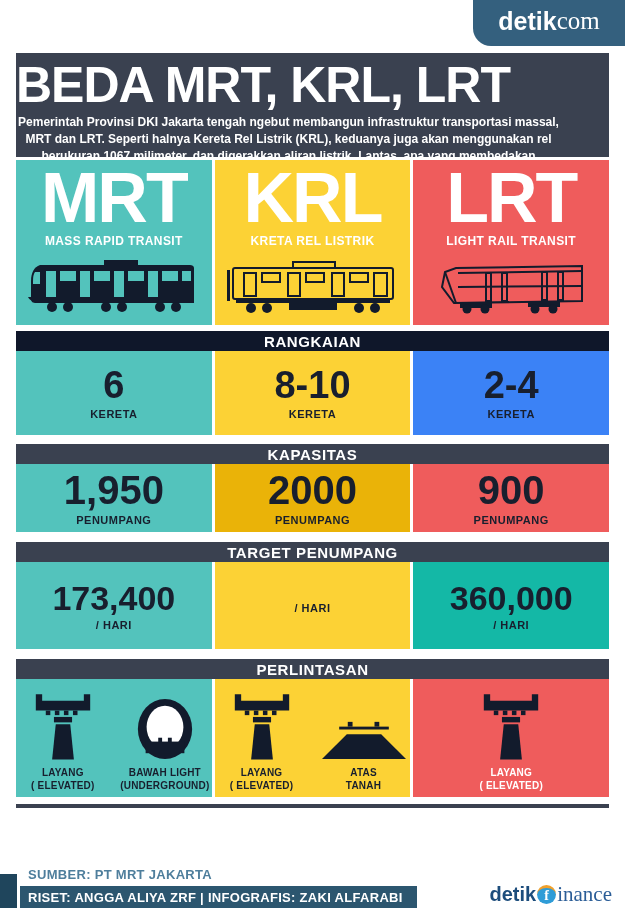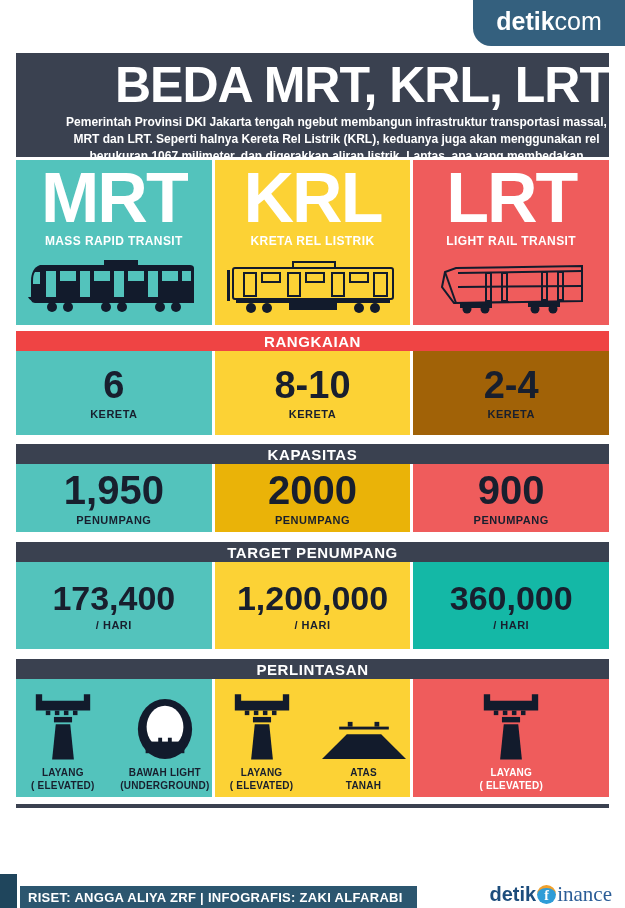--- a/index.html
+++ b/index.html
@@ -6,27 +6,27 @@
   body { background:#ffffff; }
   .page { position:relative; width:625px; height:908px; background:#ffffff;
           font-family:"Liberation Sans", sans-serif; overflow:hidden; }
 
   
   .brand-logo { position:absolute; top:0; right:0; width:152px; height:46px;
                 background:#34607e; border-bottom-left-radius:18px;
                 display:flex; align-items:center; justify-content:center;
                 color:#fff; font-size:25px; padding-bottom:4px; }
   .logo-bold { font-weight:700; }
-  .logo-light { font-weight:400; }
+  .logo-light { font-weight:400;font-family:Liberation Serif, serif; }
 
   .content { position:absolute; left:16px; top:53px; width:593px; }
 
   
   .title-panel { background:#3a4150; height:104px; margin-bottom:3px;
-                 display:flex; flex-direction:column; align-items:flex-end; padding-top:7px; }
+                 display:flex; flex-direction:column; align-items:flex-start; padding-top:7px; }
   .title-panel h1 { color:#fff; font-size:50px; font-weight:700; letter-spacing:-1px; line-height:1.0; }
   .title-panel p { color:#fff; font-size:12px; font-weight:700; text-align:center;
                    line-height:1.4; margin-top:4px; max-width:545px; }
 
   .cols { display:flex; gap:3px; }
   .cell { flex:1; display:flex; flex-direction:column; align-items:center; }
 
   
   .train-cell { height:165px; padding-top:4px; }
   .acronym { color:#fff; font-size:70px; font-weight:700; letter-spacing:-2px; line-height:0.98; }
@@ -161,33 +161,33 @@
             <rect x="98" y="42" width="32" height="6"></rect>
             <circle cx="37" cy="50" r="4.5"></circle>
               <circle cx="55" cy="50" r="4.5"></circle>
             <circle cx="105" cy="50" r="4.5"></circle>
               <circle cx="123" cy="50" r="4.5"></circle>
           </g>
         </svg>
       </div>
     </div>
 
-    <div class="sec-header mt6" style="background-color: #ef4444; text-align: right;">
+    <div class="sec-header mt6" style="background-color: #0f172a; text-align: right;">
       <span>RANGKAIAN</span>
     </div>
     <div class="cols vals h84">
       <div class="cell" style="background-color: rgb(83, 195, 188);">
         <div class="num num-38">6</div>
         <div class="unit">KERETA</div>
       </div>
       <div class="cell" style="background-color: rgb(252, 210, 53);">
         <div class="num num-38">8-10</div>
         <div class="unit">KERETA</div>
       </div>
-      <div class="cell" style="background-color: #a16207;">
+      <div class="cell" style="background-color: #3b82f6;">
         <div class="num num-38">2-4</div>
         <div class="unit">KERETA</div>
       </div>
     </div>
 
     <div class="sec-header mt9" style="background-color: rgb(58, 65, 80);">
       <span>KAPASITAS</span>
     </div>
     <div class="cols vals h85">
       <div class="cell" style="background-color: rgb(83, 195, 188);">
@@ -206,21 +206,20 @@
 
     <div class="sec-header mt10" style="background-color: rgb(58, 65, 80);">
       <span>TARGET PENUMPANG</span>
     </div>
     <div class="cols vals h87">
       <div class="cell" style="background-color: rgb(83, 195, 188);">
         <div class="num num-34">173,400</div>
         <div class="unit">/ HARI</div>
       </div>
       <div class="cell" style="background-color: rgb(252, 210, 53);">
-        <div class="num num-34">1,200,000</div>
         <div class="unit">/ HARI</div>
       </div>
       <div class="cell" style="background-color: #14b8a6;">
         <div class="num num-34">360,000</div>
         <div class="unit">/ HARI</div>
       </div>
     </div>
 
     <div class="sec-header mt10" style="background-color: rgb(58, 65, 80);">
       <span>PERLINTASAN</span>
@@ -323,20 +322,21 @@
           </div>
         </div>
       </div>
 
     </div>
 
     <div class="rule mt7" style="background-color: rgb(58, 65, 80);"></div>
   </div>
 
   <div class="footer">
+    <div class="sumber">SUMBER: PT MRT JAKARTA</div>
     <div class="footer-tab" style="background-color: rgb(31, 69, 92);"></div>
     <div class="footer-bar" style="background-color: rgb(44, 86, 111);">
       <span>RISET: ANGGA ALIYA ZRF  |  INFOGRAFIS: ZAKI ALFARABI</span>
     </div>
     <div class="finance-logo">
       <span class="fin-bold">detik</span>
       <span class="f-circle">f</span>
       <span class="fin-serif">inance</span>
     </div>
   </div>

